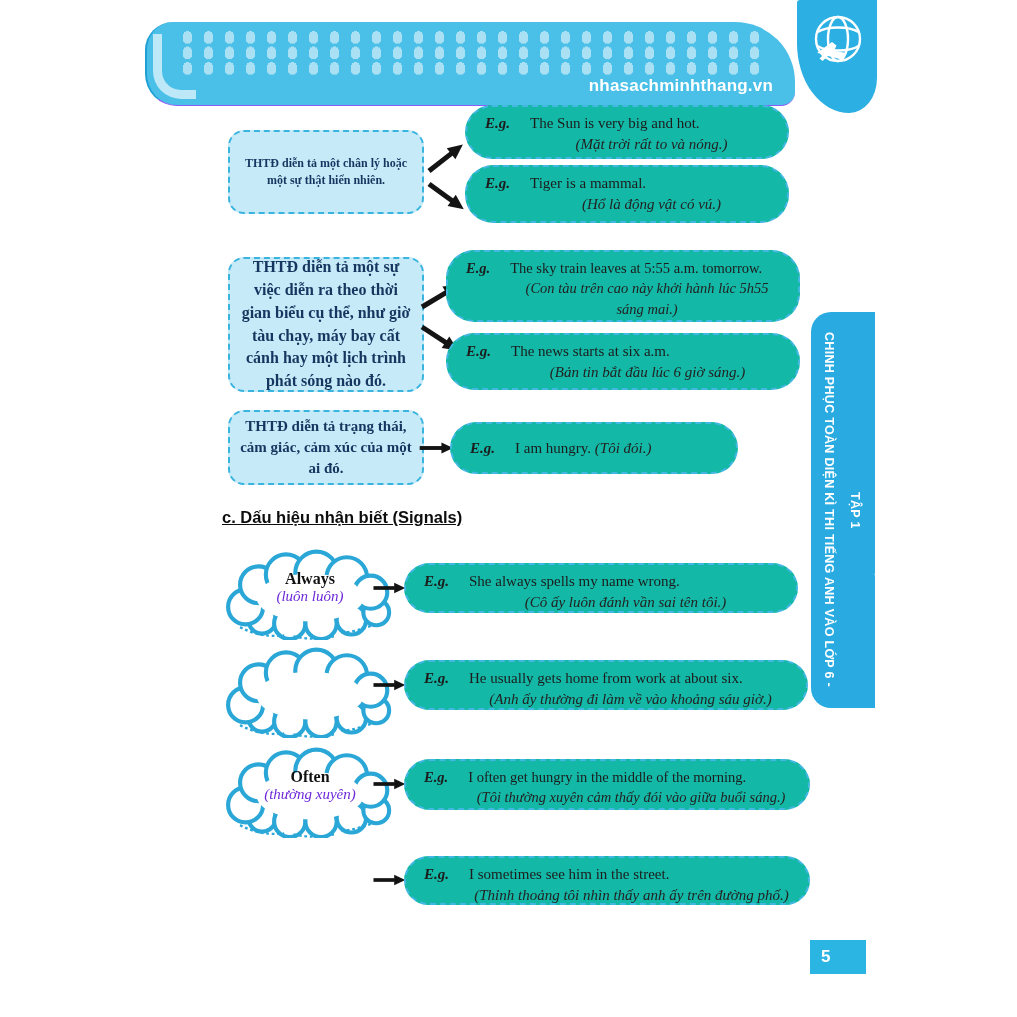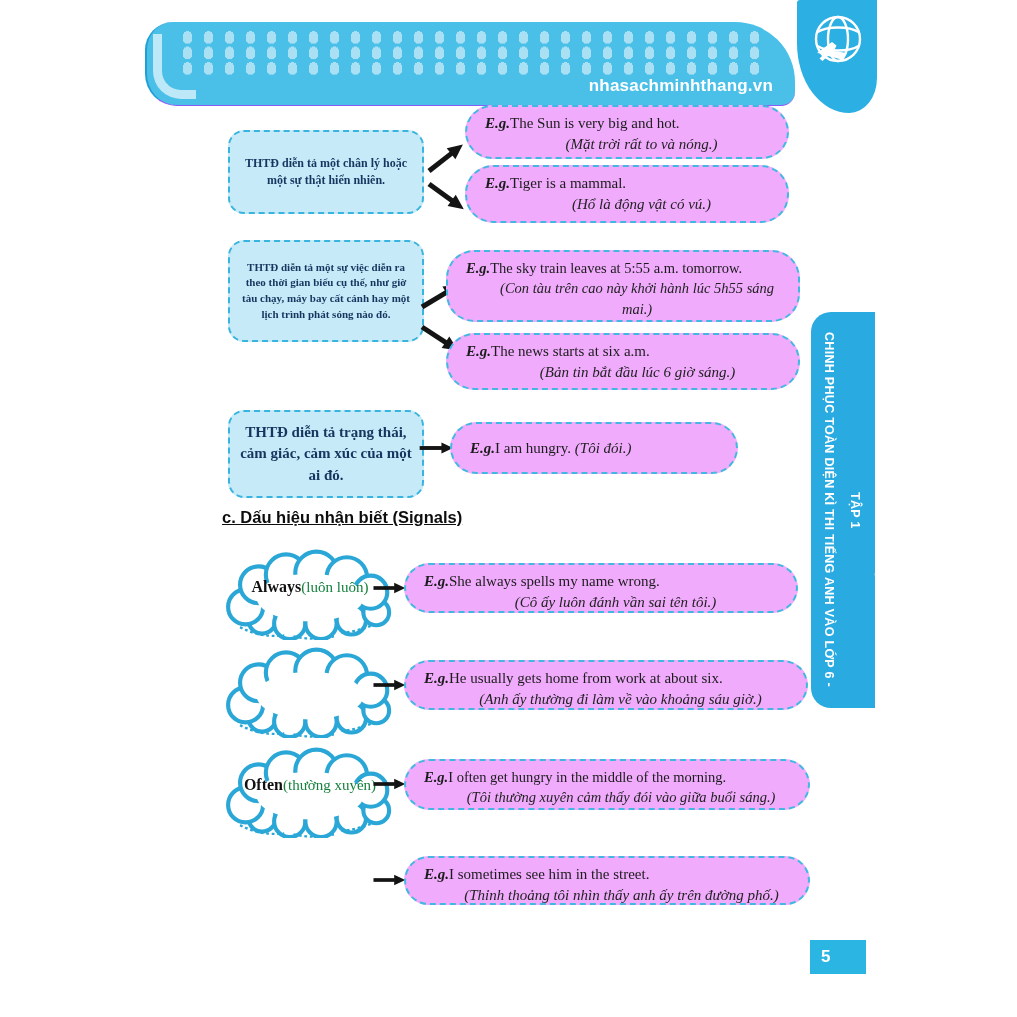--- a/index.html
+++ b/index.html
@@ -19,26 +19,26 @@
         font-family:"Liberation Sans","DejaVu Sans",sans-serif;font-weight:bold;font-size:17px;letter-spacing:.2px;}
   .corner-blob{position:absolute;left:797px;top:0;width:80px;height:113px;background:#2cafe2;
         border-radius:4px 0 38px 72px / 4px 0 48px 96px;}
   .logo{position:absolute;left:13px;top:12px;}
 
   
   .rule-box{position:absolute;left:228px;width:196px;background:#c6eaf8;border:2.5px dashed #38b4df;
         border-radius:16px;box-sizing:border-box;display:flex;align-items:center;justify-content:center;
         text-align:center;font-weight:bold;color:#15365f;padding:4px 10px;line-height:1.42;}
   .rb1{top:130px;height:84px;font-size:12px;}
-  .rb2{top:240px;height:102px;font-size:11px;}
-  .rb3{top:410px;height:88px;font-size:15px;}
-
-  
-  .ex-box{position:absolute;background:#f0abfc;border:2.5px dashed #41b7e1;border-radius:28px;
-        box-sizing:border-box;padding:6px 14px 6px 18px;font-size:15px;display:flex;gap:0;line-height:1.4;}
+  .rb2{top:257px;height:135px;font-size:16px;}
+  .rb3{top:410px;height:75px;font-size:15px;}
+
+  
+  .ex-box{position:absolute;background:#14b8a6;border:2.5px dashed #41b7e1;border-radius:28px;
+        box-sizing:border-box;padding:6px 14px 6px 18px;font-size:15px;display:flex;gap:20px;line-height:1.4;}
   .eg{font-weight:bold;font-style:italic;white-space:nowrap;}
   .ex-body{flex:1;min-width:0;}
   .ex-en{white-space:nowrap;}
   .ex-vi{display:block;font-style:italic;text-align:center;color:#222;}
   .inline .ex-en{white-space:normal;}
   .inline .ex-vi{display:inline;text-align:left;}
   .e1a{left:465px;top:105px;width:324px;height:54px;}
   .e1b{left:465px;top:165px;width:324px;height:58px;}
   .e2a{left:446px;top:250px;width:354px;height:72px;font-size:14.5px;}
   .e2b{left:446px;top:333px;width:354px;height:57px;}
@@ -49,24 +49,24 @@
   .ce4{left:404px;top:856px;width:406px;height:49px;}
 
   
   .signals-heading{position:absolute;left:222px;top:508px;
         font-family:"Liberation Sans","DejaVu Sans",sans-serif;font-weight:bold;font-size:16.5px;color:#0d0d0d;text-decoration:underline;}
 
   
   .cloud{position:absolute;left:218px;width:184px;height:92px;}
   .c1{top:548px;}.c2{top:646px;}.c3{top:746px;}.c4{top:846px;}
   .cloud-svg{position:absolute;inset:0;width:184px;height:92px;}
-  .cloud-label{position:absolute;inset:0 0 14px 0;display:flex;flex-direction:row;
+  .cloud-label{position:absolute;inset:0 0 14px 0;display:flex;flex-direction:column;
         align-items:center;justify-content:center;text-align:center;}
   .cloud-word{font-weight:bold;font-size:16px;color:#111;}
-  .cloud-vi{font-size:15px;color:#15803d;}
+  .cloud-vi{font-size:15px;color:#6d28d9;font-style:italic;}
 
   
   .arrow{position:absolute;}
   .a1u{left:427px;top:162px;transform:rotate(-38deg);transform-origin:2px 9px;}
   .a1d{left:427px;top:175px;transform:rotate(36deg);transform-origin:2px 9px;}
   .a2u{left:420px;top:298px;transform:rotate(-31deg);transform-origin:2px 9px;}
   .a2d{left:420px;top:318px;transform:rotate(33deg);transform-origin:2px 9px;}
 
   
   .side-tab{position:absolute;left:811px;top:312px;width:64px;height:396px;background:#29abe2;

